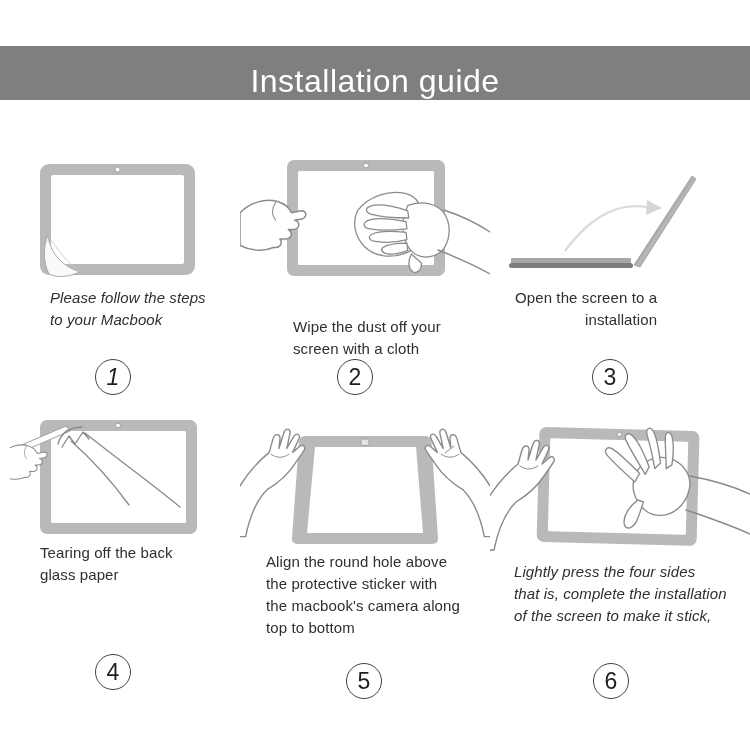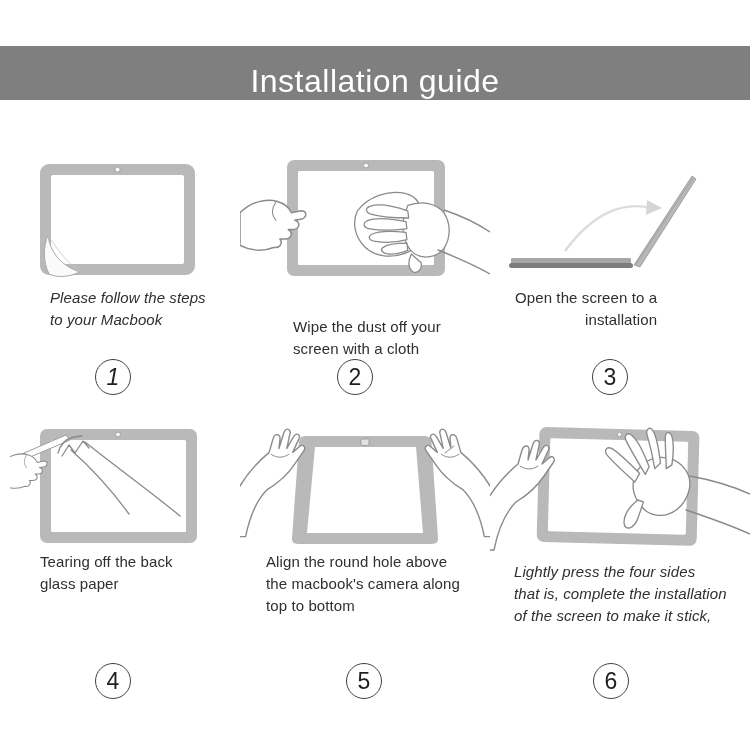--- a/index.html
+++ b/index.html
@@ -117,21 +117,21 @@
   </div>
   <div class="caption" style="left:20px;top:142px;text-align:right;">
     <div class="cl">Open the screen to a</div>
     <div class="cl">installation</div>
   </div>
   <div class="badge" style="left:97px;top:214px;">
     <span>3</span>
   </div>
 </section>
 
-<section class="step" style="left:10px;top:415px;width:245px;height:300px;">
+<section class="step" style="left:10px;top:406px;width:245px;height:300px;">
   <div class="illus" style="left:0px;top:8px;">
     <svg width="245" height="135" viewBox="0 0 245 135">
       <rect x="30" y="6" width="157" height="114" rx="7" fill="#b9b9b9"></rect>
       <rect x="41" y="17" width="135" height="92" rx="1.5" fill="#ffffff"></rect>
       <circle cx="108" cy="11.5" r="2.4" fill="#ffffff" stroke="#9c9c9c" stroke-width="1"></circle>
       <path d="M14,30 L56,12 L60,17 L18,35 Z" fill="#ffffff" stroke="#9e9e9e" stroke-width="1"></path>
       <path d="M2,38 L14,30" stroke="#9e9e9e" stroke-width="1" fill="none"></path>
       <g fill="none" stroke="#8a8a8a" stroke-width="1.3" stroke-linejoin="round" stroke-linecap="round">
         <path d="M48,30 C50,22 56,16 64,14 L72,13"></path>
         <path d="M52,33 l7,-11 l6,8 l8,-12 l6,7"></path>
@@ -160,20 +160,21 @@
       <rect x="121" y="16" width="8" height="6.5" rx="1.4" fill="#e3e3e3" stroke="#9b9b9b" stroke-width="0.9"></rect>
       <use href="#hand-corner" transform="translate(-12,-2) scale(0.98)"></use>
       <g transform="translate(250,0) scale(-1,1)">
         <use href="#hand-corner" transform="translate(-12,-2) scale(0.98)"></use>
       </g>
       <path d="M205,30 l9,-7" stroke="#b0b0b0" stroke-width="1.2" fill="none" stroke-linecap="round"></path>
     </svg>
   </div>
   <div class="caption" style="left:26px;top:136px;">
     <div class="cl">Align the round hole above</div>
+    <div class="cl">the protective sticker with</div>
     <div class="cl">the macbook's camera along</div>
     <div class="cl">top to bottom</div>
   </div>
   <div class="badge" style="left:106px;top:248px;">
     <span>5</span>
   </div>
 </section>
 
 <section class="step" style="left:490px;top:415px;width:260px;height:300px;">
   <div class="illus" style="left:0px;top:3px;">

